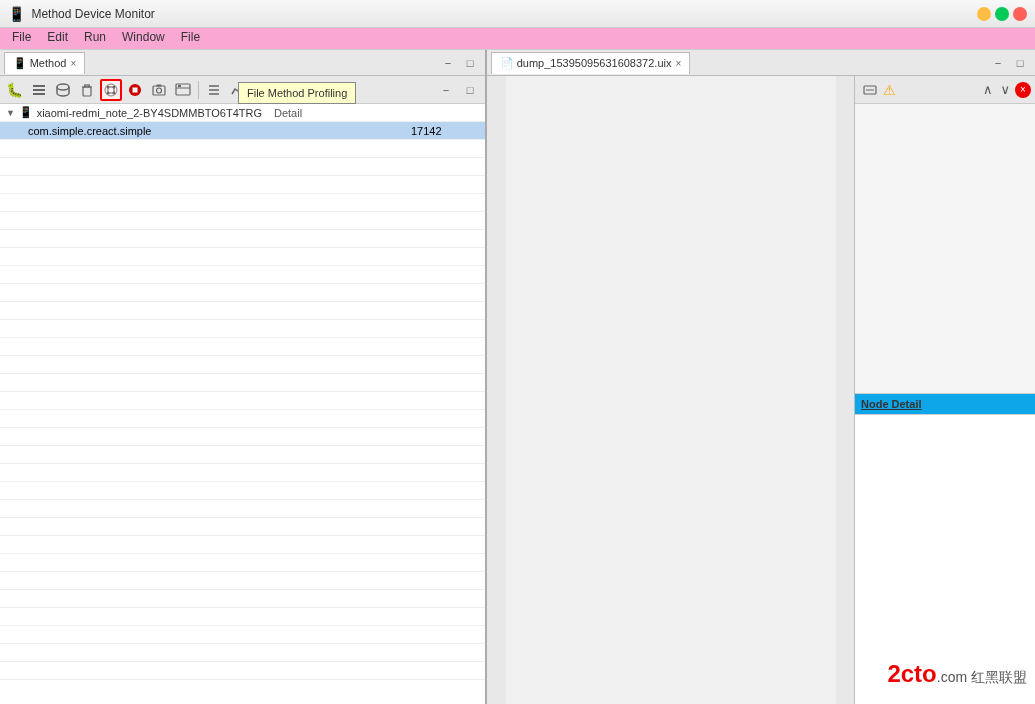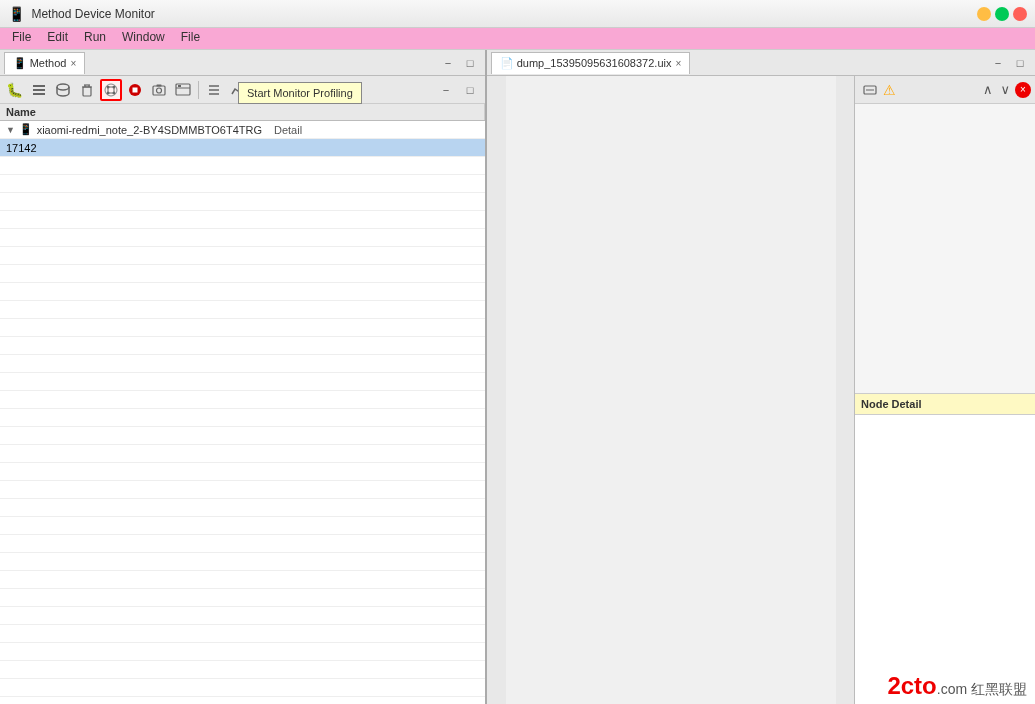--- a/index.html
+++ b/index.html
@@ -132,21 +132,22 @@
       height: 28px; padding: 0 4px; gap: 2px; justify-content: space-between;
     }
     .side-toolbar-left { display: flex; gap: 2px; align-items: center; }
     .side-toolbar-right { display: flex; gap: 2px; align-items: center; }
 
     .tree-area { flex: 0 0 auto; min-height: 150px; padding: 4px; }
 
     .node-detail-label {
       font-size: 11px; font-weight: bold; color: #333;
       padding: 4px 6px; border-top: 1px solid #ccc; border-bottom: 1px solid #ccc;
-      background: #fef9c3;
+      background: #0ea5e9;
+      text-decoration: underline;
     }
     .node-detail-area { flex: 1; padding: 4px; background: #fff; }
 
     
     #tooltip {
       position: absolute;
       background: #ffffcc;
       border: 1px solid #888;
       padding: 4px 8px;
       font-size: 11px;
@@ -154,21 +155,21 @@
       z-index: 100;
       pointer-events: none;
       white-space: nowrap;
       top: 82px;
       left: 238px;
     }
 
     
     #watermark {
       position: absolute;
-      bottom: 4px; right: 8px;
+      bottom: 16px; right: 8px;
       font-size: 22px; font-weight: bold;
       color: #e00;
       z-index: 50;
       user-select: none;
       margin-left: 7px;
     }
     #watermark span { color: #555; font-size: 14px; font-weight: normal; }
 
     
     .warn-icon { color: orange; font-size: 14px; }
@@ -291,36 +292,36 @@
         <button class="toolbar-btn" title="Show Heap Updates">
           <svg width="16" height="16" viewBox="0 0 16 16">
               <polyline points="2,12 5,7 8,9 11,5 14,8" fill="none" stroke="#666" stroke-width="1.5"></polyline>
             </svg>
         </button>
         <div style="flex:1;"></div>
         <button class="toolbar-btn" style="font-size:11px;">−</button>
         <button class="toolbar-btn" style="font-size:11px;">□</button>
       </div>
 
-      <div class="table-header">
-        <div class="col col-name">Name</div>
-      </div>
 
       <div class="table-body">
 
         <div class="table-row device-row">
           <div class="col col-name" style="display:flex; align-items:center; gap:4px; flex:1; padding: 0 6px;">
             <span class="expand-arrow">▼</span>
             <span style="font-size:11px;">📱</span>
             <span style="font-size:11px;">xiaomi-redmi_note_2-BY4SDMMBTO6T4TRG</span>
             <span style="font-size:11px; color:#555; margin-left:8px;">Detail</span>
           </div>
         </div>
 
         <div class="table-row process-row selected">
+          <div class="col col-name" style="flex:1; padding: 0 6px 0 28px;">
+            <span style="font-size:11px;">com.simple.creact.simple</span>
+          </div>
           <div class="col" style="width:80px; padding: 0 6px; font-size:11px;">
             <span>17142</span>
           </div>
         </div>
 
         <div class="table-row">
             <div class="col col-name" style="flex:1;"></div>
           </div>
           <div class="table-row">
             <div class="col col-name" style="flex:1;"></div>
@@ -456,18 +457,18 @@
 
           <div class="node-detail-area" style="flex:1;"></div>
         </div>
       </div>
     </div>
 
   </div>
 </div>
 
 <div id="tooltip">
-  <span>Start Monitor Profiling</span>
+  <span>File Method Profiling</span>
 </div>
 
 <div id="watermark">
   <span style="color:#e00; font-size:24px; font-weight:bold;">2cto</span><span style="color:#555; font-size:14px; font-weight:normal;">.com 红黑联盟</span>
 </div>
 
 </body></html>

